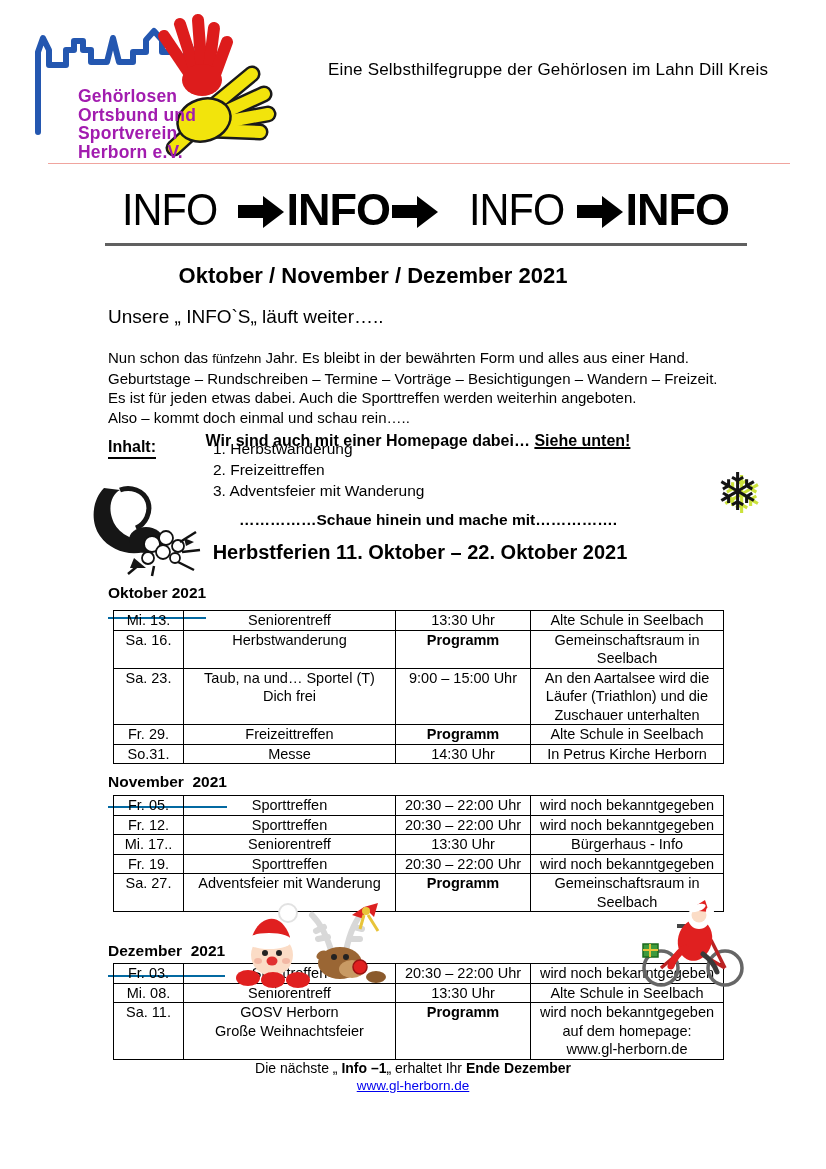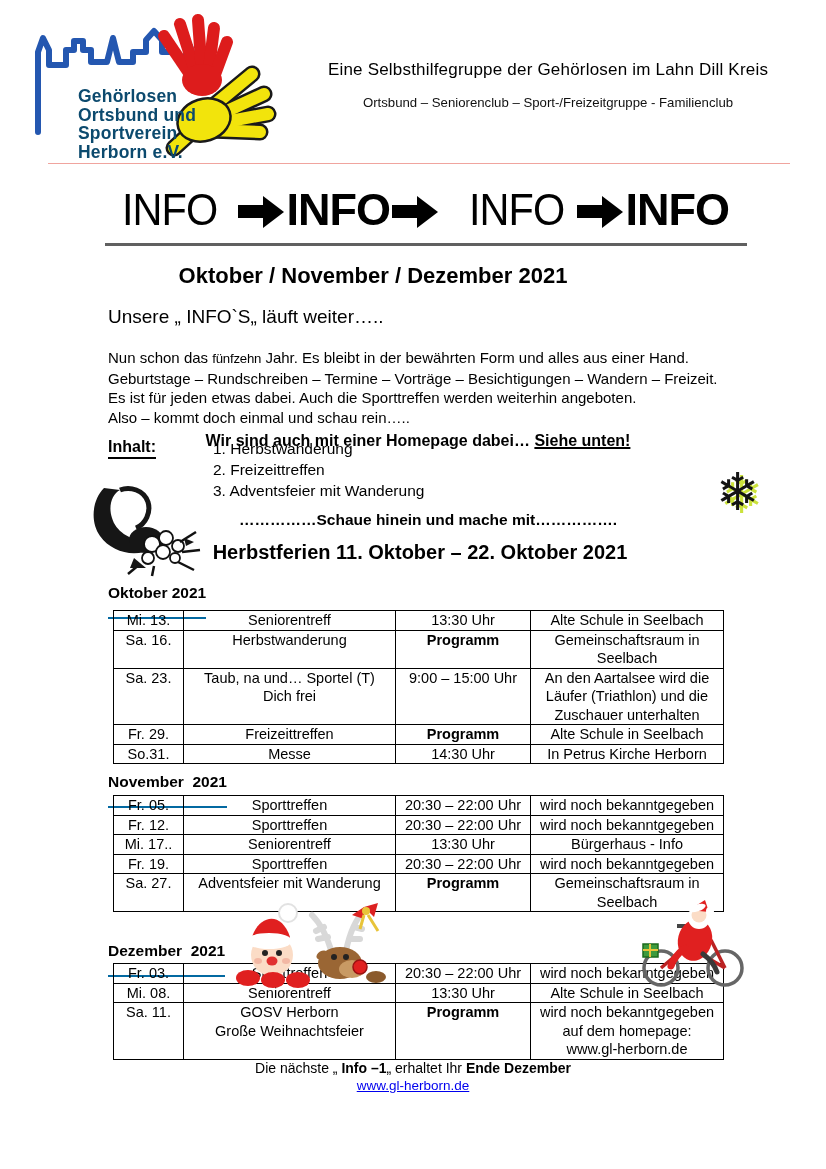--- a/index.html
+++ b/index.html
@@ -2,21 +2,21 @@
 <html><head>
 <meta charset="utf-8">
 <style>
   html,body{margin:0;padding:0;background:#9a9a9a;}
   .page{position:relative;width:826px;height:1169px;background:#ffffff;margin:0 auto;
         font-family:"Liberation Sans",sans-serif;color:#000;overflow:hidden;}
 
   
   .logo-wrap{position:absolute;left:28px;top:10px;width:250px;height:150px;}
   .logo-text{position:absolute;left:50px;top:77px;font-weight:bold;font-size:17.5px;
-             line-height:18.5px;color:#0c4a6e;white-space:pre-line;letter-spacing:.2px;}
+             line-height:18.5px;color:#a21caf;white-space:pre-line;letter-spacing:.2px;}
   .hdr-right{position:absolute;left:292px;top:60px;width:512px;text-align:center;}
   .hdr-title{font-size:17px;letter-spacing:.2px;text-align:center;}
   .hdr-sub{font-size:13.2px;margin-top:15px;color:#111;}
   .red-rule{position:absolute;left:48px;top:163px;width:742px;height:1px;background:#f0a49e;}
 
   
   .banner{position:absolute;left:122px;top:182px;display:flex;align-items:center;height:56px;}
   .binfo{font-size:45px;letter-spacing:-1px;}
   .binfo.thin{font-weight:400;transform:scaleX(.92);transform-origin:left center;}
   .binfo.bold{font-weight:700;}
@@ -113,21 +113,20 @@
       </g>
     </svg>
     <div class="logo-text">Gehörlosen
 Ortsbund und
 Sportverein
 Herborn e.V.</div>
   </div>
 
   <div class="hdr-right">
     <div class="hdr-title">Eine Selbsthilfegruppe der Gehörlosen im Lahn Dill Kreis</div>
-    <div class="hdr-sub">Ortsbund  – Seniorenclub – Sport-/Freizeitgruppe - Familienclub</div>
   </div>
 
   <div class="red-rule"></div>
 
   <div class="banner">
     <span class="binfo thin">INFO</span>
     <span class="harrow"></span>
     <span class="binfo bold">INFO</span>
     <span class="harrow tight" style="margin-left:2px;"></span>
     <span class="gap20"></span>

